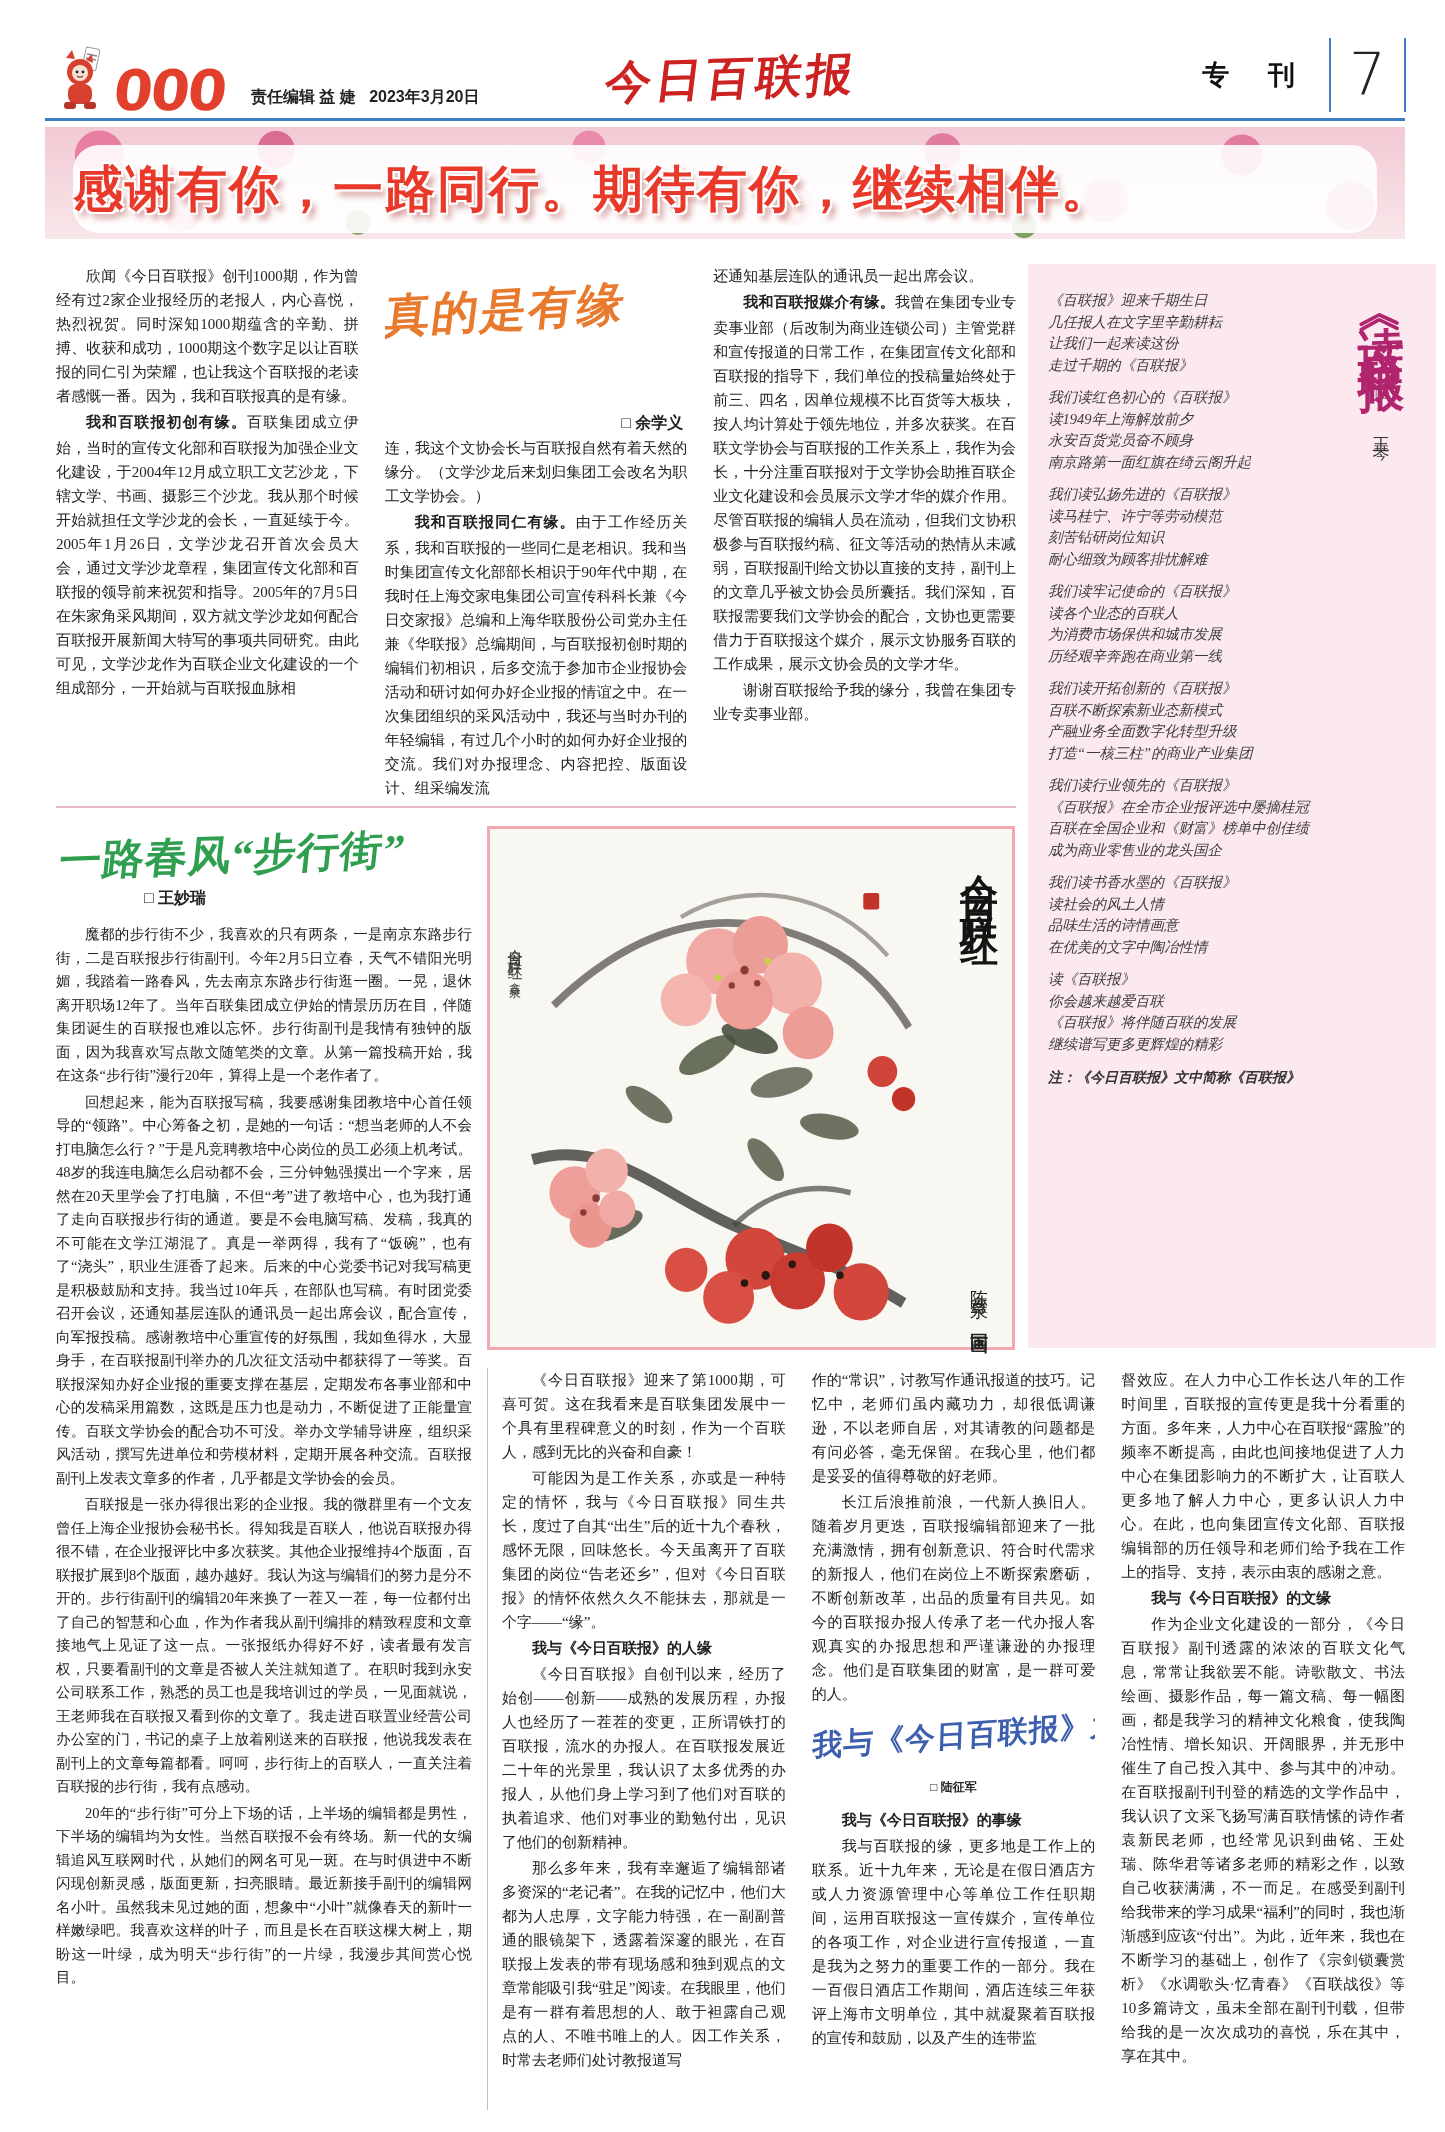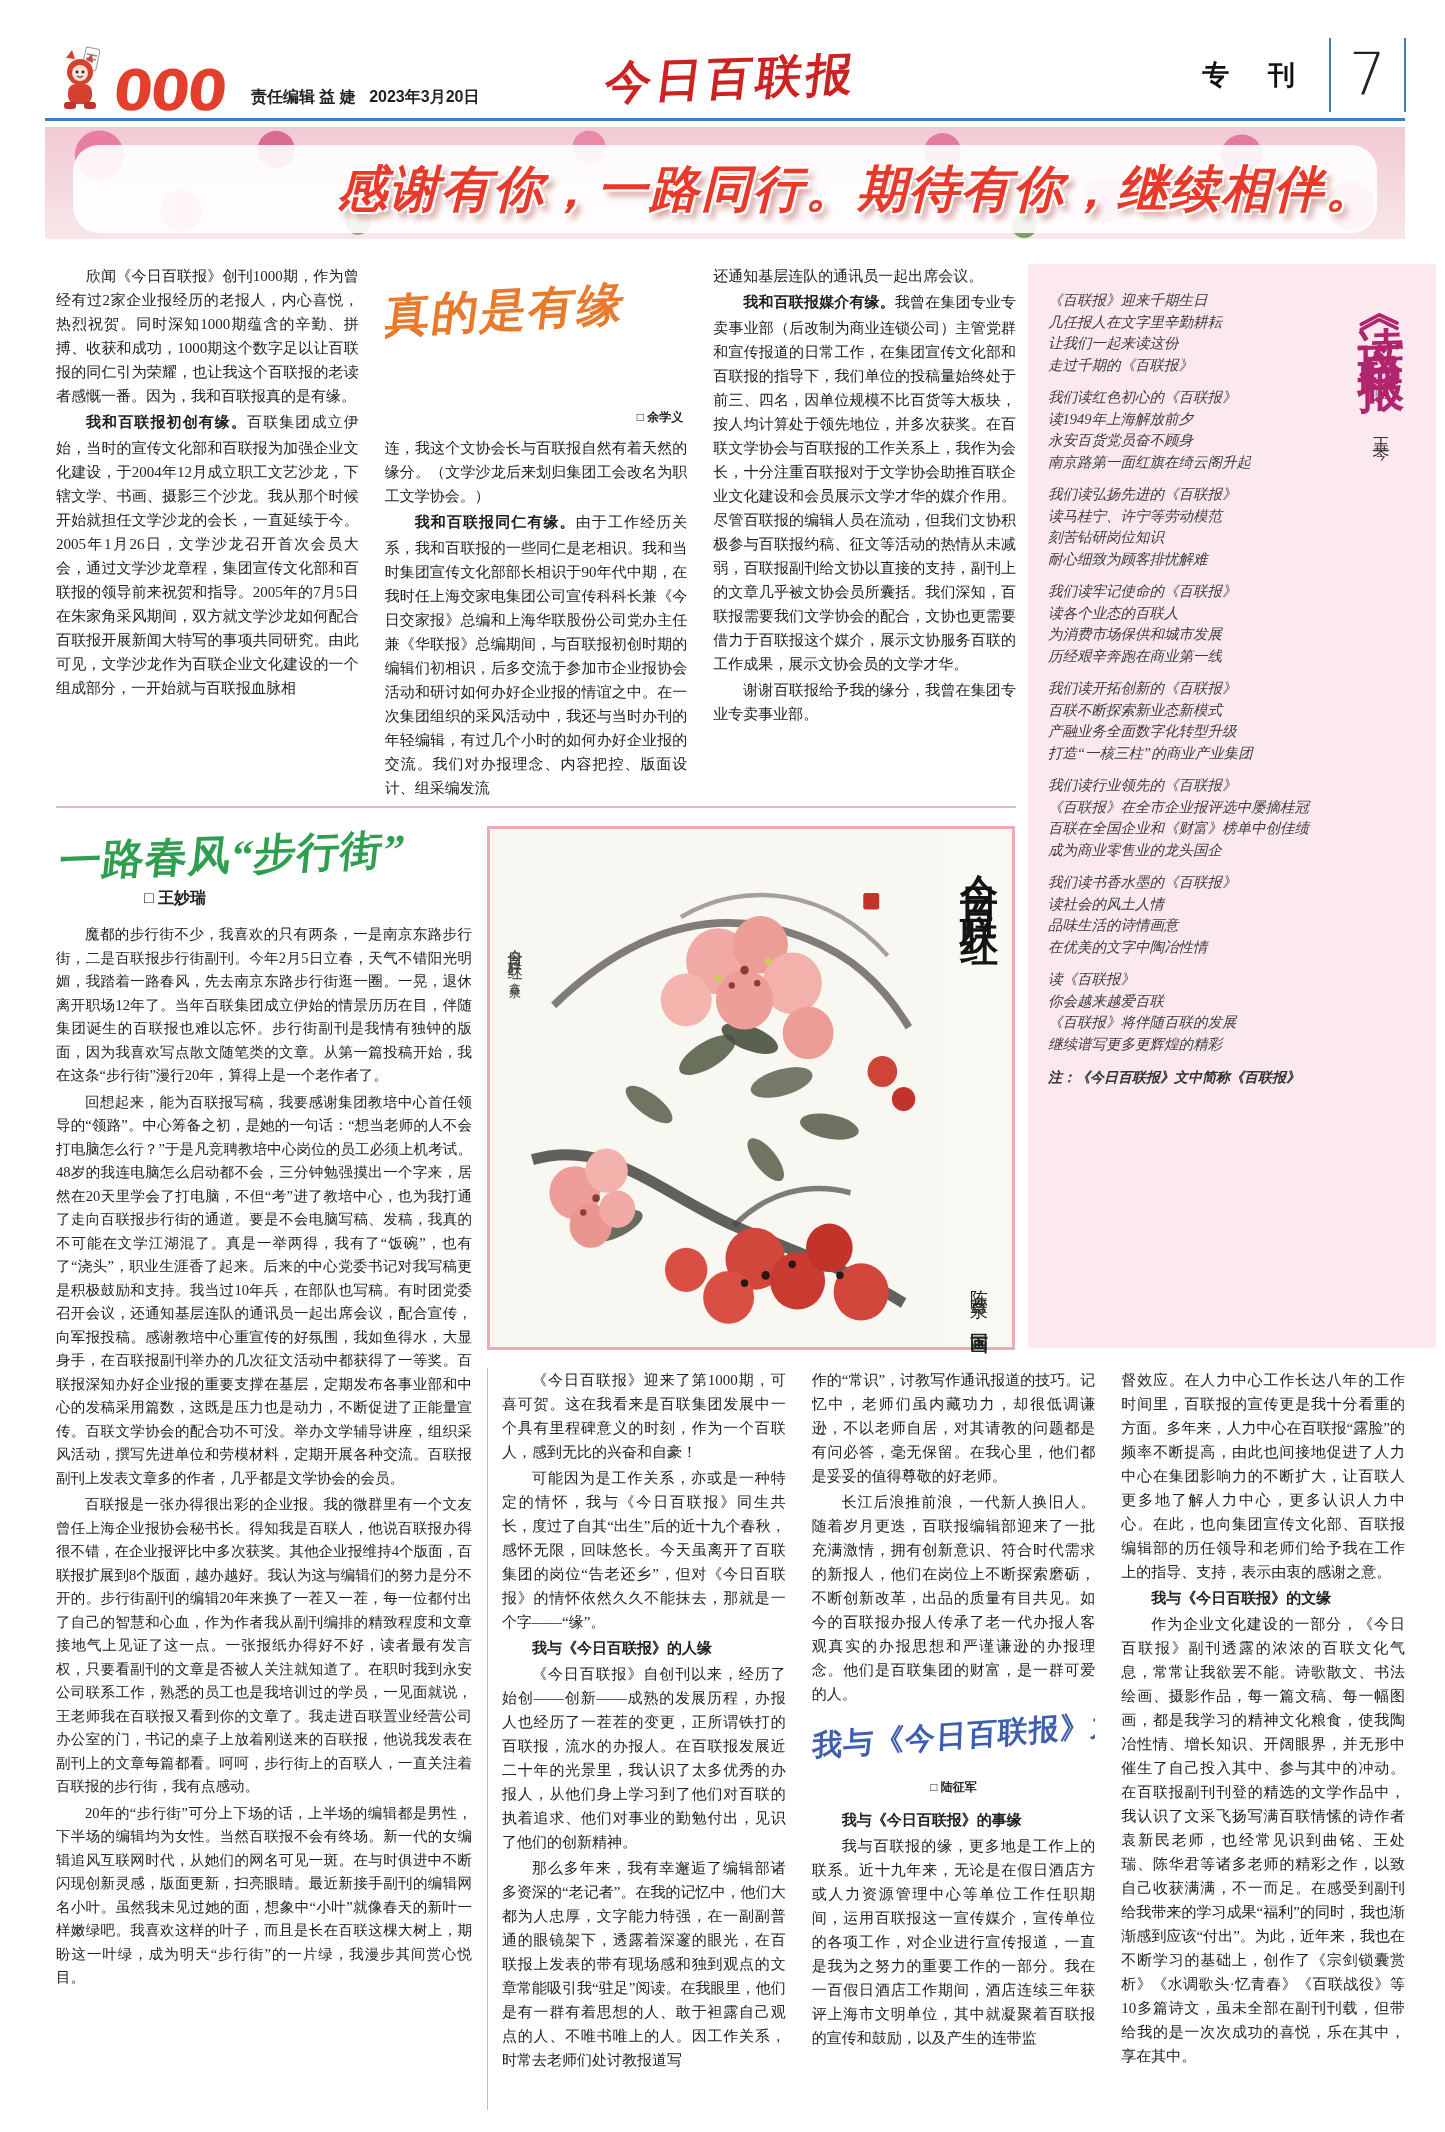--- a/index.html
+++ b/index.html
@@ -31,37 +31,37 @@
       radial-gradient(circle at 40% 18%, #e88aa8 0 16px, rgba(0,0,0,0) 17px),
       radial-gradient(circle at 55% 70%, #f1a9bd 0 20px, rgba(0,0,0,0) 21px),
       radial-gradient(circle at 66% 22%, #e27ba0 0 18px, rgba(0,0,0,0) 19px),
       radial-gradient(circle at 78% 65%, #ef9cb4 0 22px, rgba(0,0,0,0) 23px),
       radial-gradient(circle at 88% 25%, #e27ba0 0 20px, rgba(0,0,0,0) 21px),
       radial-gradient(circle at 96% 70%, #e88aa8 0 24px, rgba(0,0,0,0) 25px),
       radial-gradient(circle at 23% 85%, #7fa05f 0 12px, rgba(0,0,0,0) 13px),
       radial-gradient(circle at 72% 88%, #7fa05f 0 12px, rgba(0,0,0,0) 13px),
       linear-gradient(#f2c9d4,#f8e7ea);}
   .banner-panel{position:absolute;left:28px;right:28px;top:18px;bottom:6px;border-radius:26px;
-                background:rgba(255,255,255,.9);display:flex;align-items:center;justify-content:flex-end;font-style:italic;}
+                background:rgba(255,255,255,.9);display:flex;align-items:center;justify-content:flex-start;}
   .banner-text{font-size:50px;font-weight:800;color:#e8392b;letter-spacing:2px;white-space:nowrap;
                text-shadow:2px 2px 0 #fff,-2px 2px 0 #fff,2px -2px 0 #fff,-2px -2px 0 #fff,5px 6px 6px rgba(150,20,10,.45);}
 
   
   .para{margin:0 0 2px 0;font-size:15px;line-height:24px;text-align:justify;text-justify:inter-ideograph;}
   .para.indent{text-indent:2em;}
   .para .lead{font-weight:700;font-family:Liberation Mono, monospace;}
   .para.head{font-weight:700;text-indent:2em;font-family:"Liberation Sans","DejaVu Sans",sans-serif;}
 
   
   .top-article{position:absolute;left:56px;top:264px;width:960px;height:532px;display:flex;gap:26px;overflow:hidden;}
   .top-article .col{flex:1;overflow:hidden;}
   .yuan-title-block{height:158px;position:relative;}
   .yuan-title{font-size:46px;font-weight:700;color:#e87a2e;transform:skewX(-10deg) rotate(-3deg);
               letter-spacing:2px;margin-top:14px;white-space:nowrap;}
-  .yuan-author{position:absolute;right:4px;bottom:10px;font-size:12px;font-weight:600;
+  .yuan-author{position:absolute;right:4px;bottom:2px;font-size:16px;font-weight:600;
                font-family:"Liberation Sans","DejaVu Sans",sans-serif;}
   .divider{position:absolute;left:56px;top:806px;width:960px;height:2px;background:#e9b9c3;}
 
   
   .poem-box{position:absolute;left:1028px;top:264px;width:408px;height:1084px;background:#fbe9ef;
             display:flex;padding:26px 14px 16px 20px;box-sizing:border-box;}
   .poem-body{flex:1;overflow:hidden;}
   .stanza{white-space:pre-line;font-size:14.5px;line-height:21.5px;font-style:italic;color:#3c3c3c;margin:0 0 11px 0;}
   .poem-note{font-size:14px;font-weight:700;font-style:italic;color:#333;margin-top:14px;}
   .poem-rail{width:82px;display:flex;flex-direction:column;align-items:center;}

